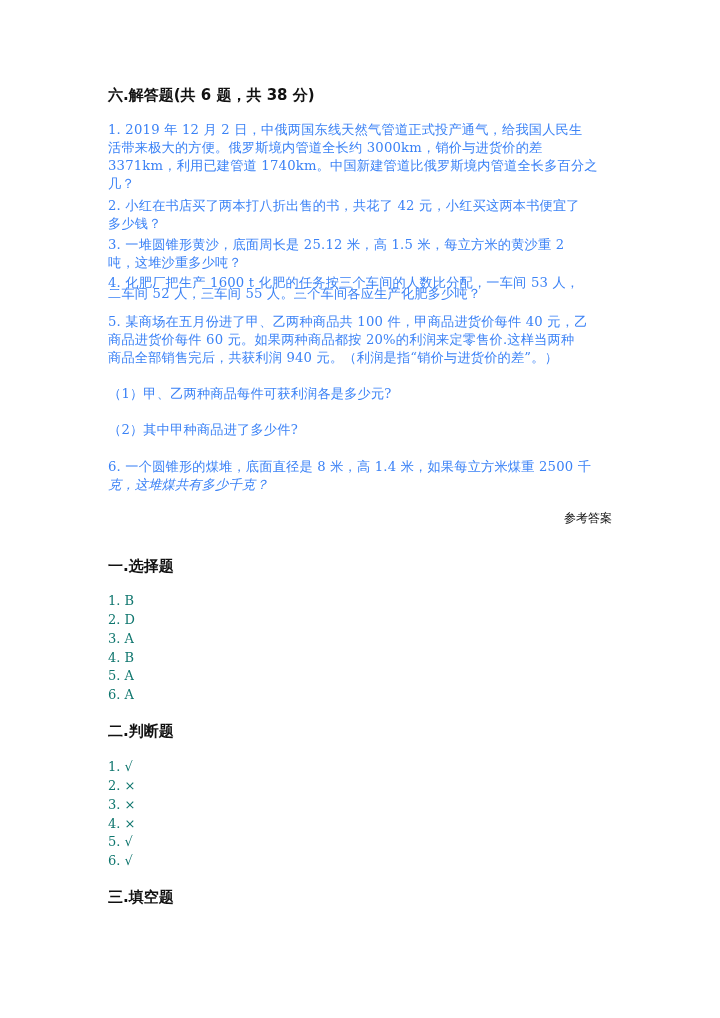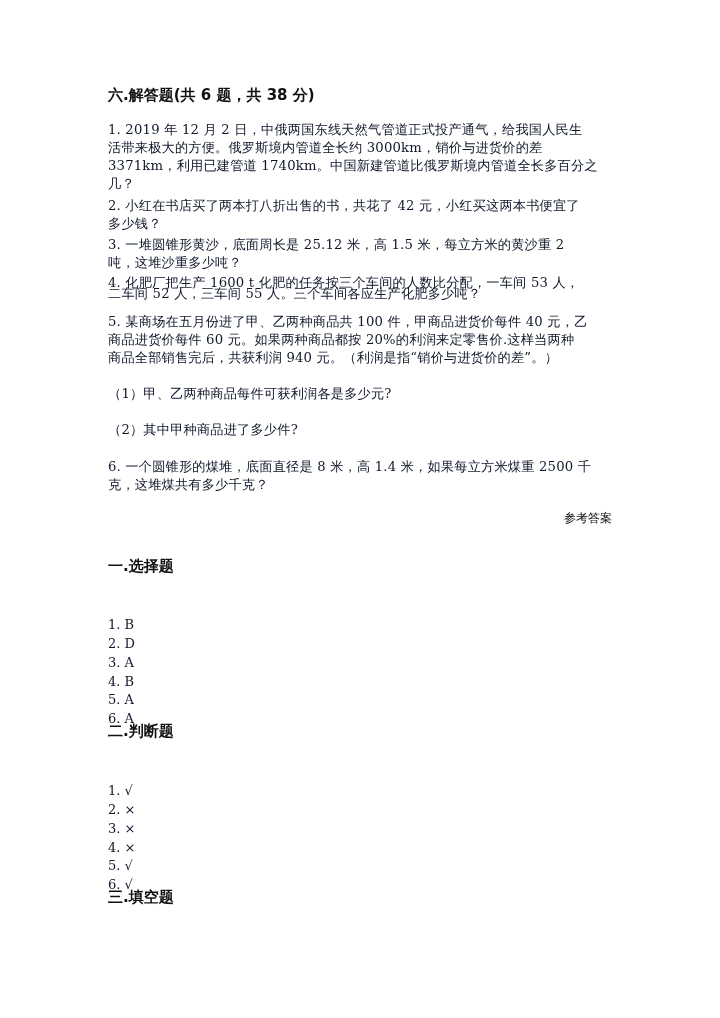--- a/index.html
+++ b/index.html
@@ -1,23 +1,23 @@
 <!DOCTYPE html>
 <html><head>
   <meta charset="utf-8">
   <style>
     html, body { margin: 0; padding: 0; background: #ffffff; }
     body { width: 720px; height: 1018px; position: relative; overflow: hidden;
            font-family: "DejaVu Serif", "Liberation Serif", serif; color: #222; }
     .page { position: absolute; left: 108px; top: 0; width: 510px; }
     .abs { position: absolute; left: 0; white-space: nowrap; }
     .h-sec { font-family: "DejaVu Sans", "Liberation Sans", sans-serif; font-weight: bold; font-size: 15px; color: #111; }
-    .line { font-size: 13.2px; line-height: 18px; color: #0f172a; letter-spacing: 0.2px; }
+    .line { font-size: 13.2px; line-height: 18px; color: #3b82f6; letter-spacing: 0.2px; }
     .title { position: absolute; left: 0; width: 504px; text-align: right; font-family: "DejaVu Sans", "Liberation Sans", sans-serif; font-weight: normal; font-size: 12px; color: #111; }
-    .ans { font-size: 13px; line-height: 18px; color: #0f172a; margin-top: 24px; }
+    .ans { font-size: 13px; line-height: 18px; color: #0f766e; }
   </style>
 </head>
 <body>
 
 <div class="page">
 
   <div class="abs h-sec" style="top:86px;">六.解答题(共 6 题，共 38 分)</div>
 
   <div class="abs line" style="top:121px;">1. 2019 年 12 月 2 日，中俄两国东线天然气管道正式投产通气，给我国人民生</div>
   <div class="abs line" style="top:139px;">活带来极大的方便。俄罗斯境内管道全长约 3000km，销价与进货价的差</div>
@@ -33,21 +33,21 @@
   <div class="abs line" style="top:274px;">4. 化肥厂把生产 1600  t 化肥的任务按三个车间的人数比分配，一车间 53 人，</div>
   <div class="abs line" style="top:285px;">二车间 52 人，三车间 55 人。三个车间各应生产化肥多少吨？</div>
 
   <div class="abs line" style="top:313px;">5. 某商场在五月份进了甲、乙两种商品共 100 件，甲商品进货价每件 40 元，乙</div>
   <div class="abs line" style="top:331px;">商品进货价每件 60 元。如果两种商品都按 20%的利润来定零售价.这样当两种</div>
   <div class="abs line" style="top:349px;">商品全部销售完后，共获利润 940 元。（利润是指“销价与进货价的差”。）</div>
   <div class="abs line" style="top:385px;">（1）甲、乙两种商品每件可获利润各是多少元?</div>
   <div class="abs line" style="top:421px;">（2）其中甲种商品进了多少件?</div>
 
   <div class="abs line" style="top:458px;">6. 一个圆锥形的煤堆，底面直径是 8 米，高 1.4 米，如果每立方米煤重 2500 千</div>
-  <div class="abs line" style="top:476px;">克，这堆煤共有多少千克？</div>
+  <div class="abs line" style="top:476px;font-style:italic;">克，这堆煤共有多少千克？</div>
 
   <div class="title" style="top:510px;">参考答案</div>
 
   <div class="abs h-sec" style="top:557px;">一.选择题</div>
   <div class="abs ans" style="top:592px;">1. B</div>
   <div class="abs ans" style="top:611px;">2. D</div>
   <div class="abs ans" style="top:630px;">3. A</div>
   <div class="abs ans" style="top:649px;">4. B</div>
   <div class="abs ans" style="top:667px;">5. A</div>
   <div class="abs ans" style="top:686px;text-align:right;">6. A</div>

